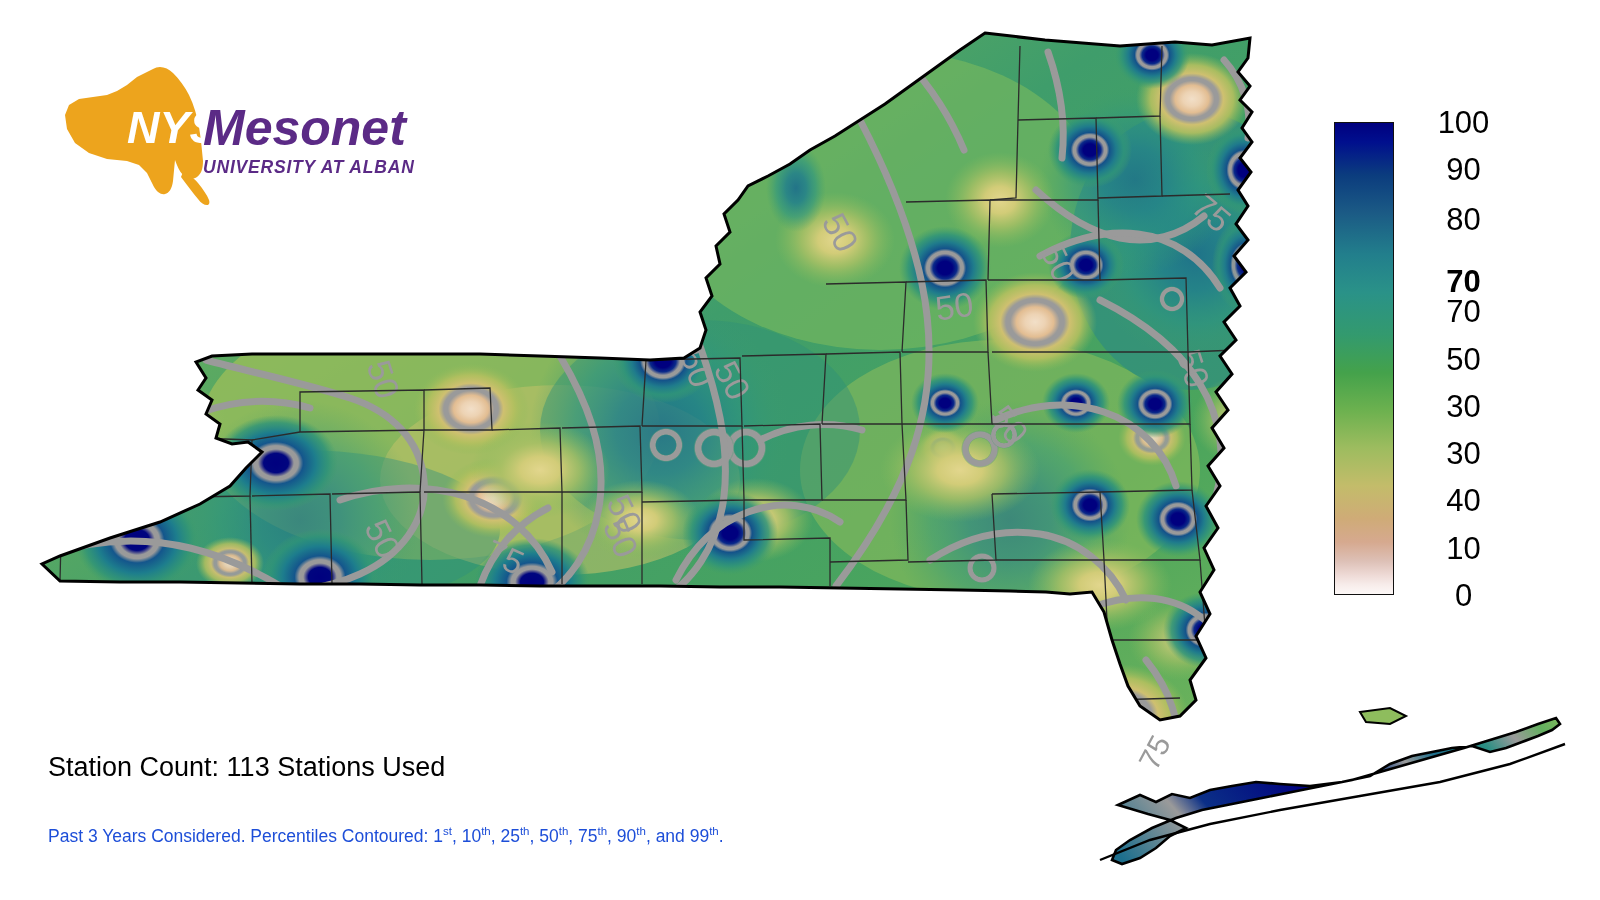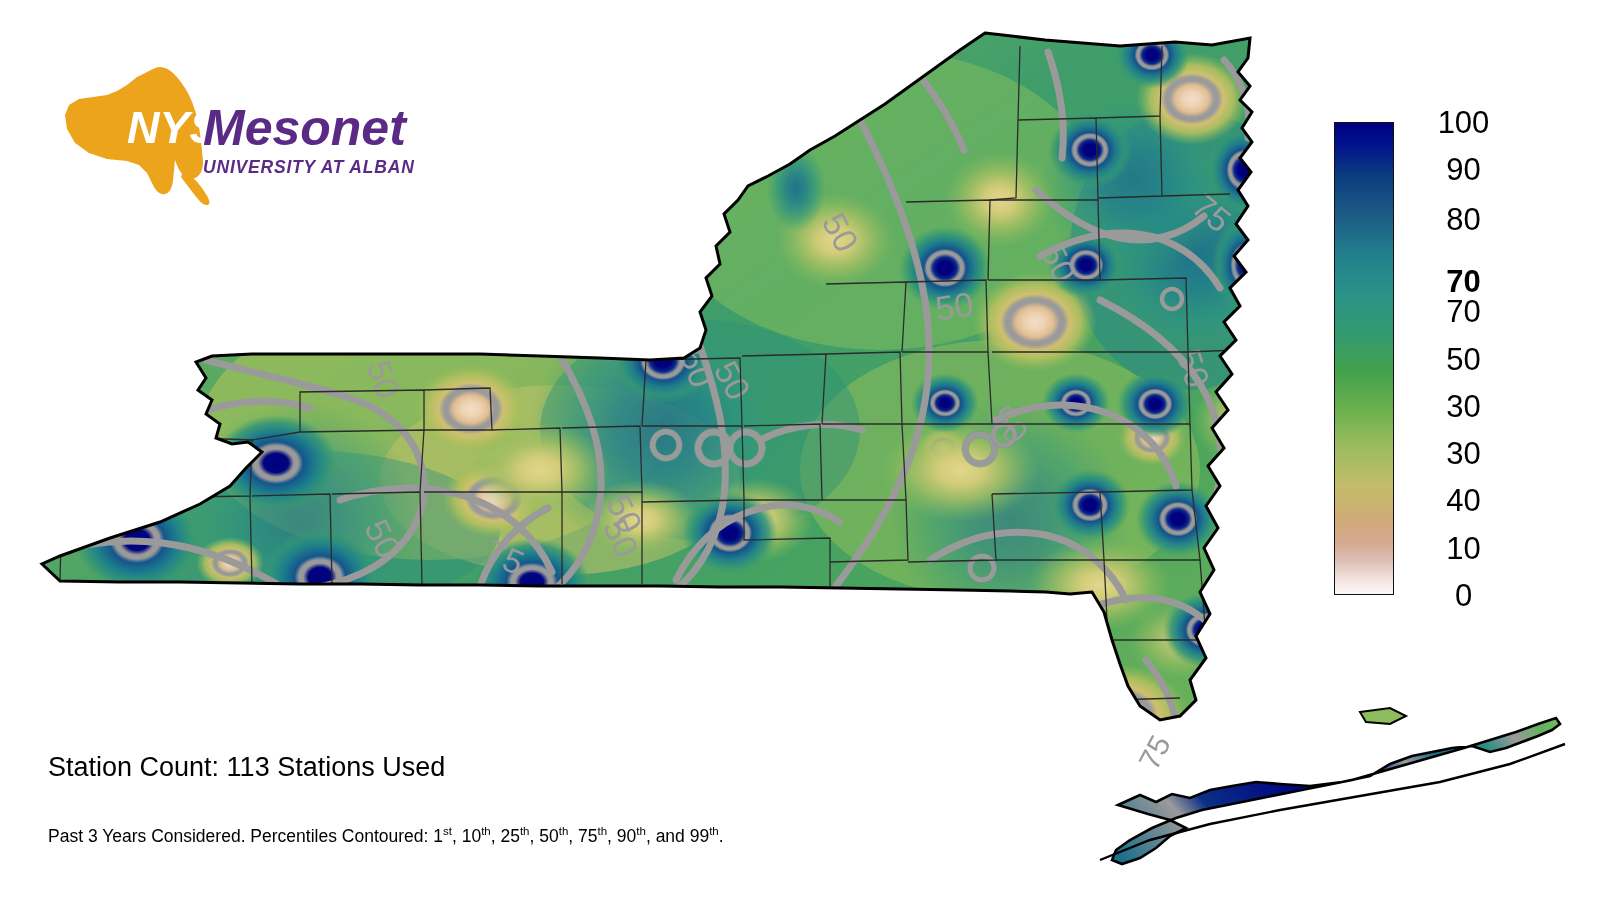--- a/index.html
+++ b/index.html
@@ -40,21 +40,21 @@
            #f7ecea 98%,
            #fdf8f7 100%);}
   .cbar-tick{position:absolute;left:72px;width:115px;text-align:center;
              font-size:31px;line-height:31px;color:#000;}
 
   
   #title{position:absolute;left:48px;top:625px;font-size:37px;letter-spacing:.1px;
          color:#000;white-space:nowrap;}
   #created{position:absolute;left:48px;top:700px;font-size:27px;color:#000;white-space:nowrap;}
   #stations{position:absolute;left:48px;top:752px;font-size:27px;color:#000;white-space:nowrap;}
-  #footnote{position:absolute;left:48px;top:826px;font-size:17.5px;color:#000000;white-space:nowrap;}
+  #footnote{position:absolute;left:48px;top:826px;font-size:17.5px;color:#1d4ed8;white-space:nowrap;}
   #footnote sup{font-size:11.5px;vertical-align:super;line-height:0;}
 </style>
 </head>
 <body>
 
 <div id="stage">
 
   <div id="map-wrap">
     <svg id="map-svg" width="1300" height="900" viewBox="0 0 1300 900" xmlns="http://www.w3.org/2000/svg">
       <defs>

